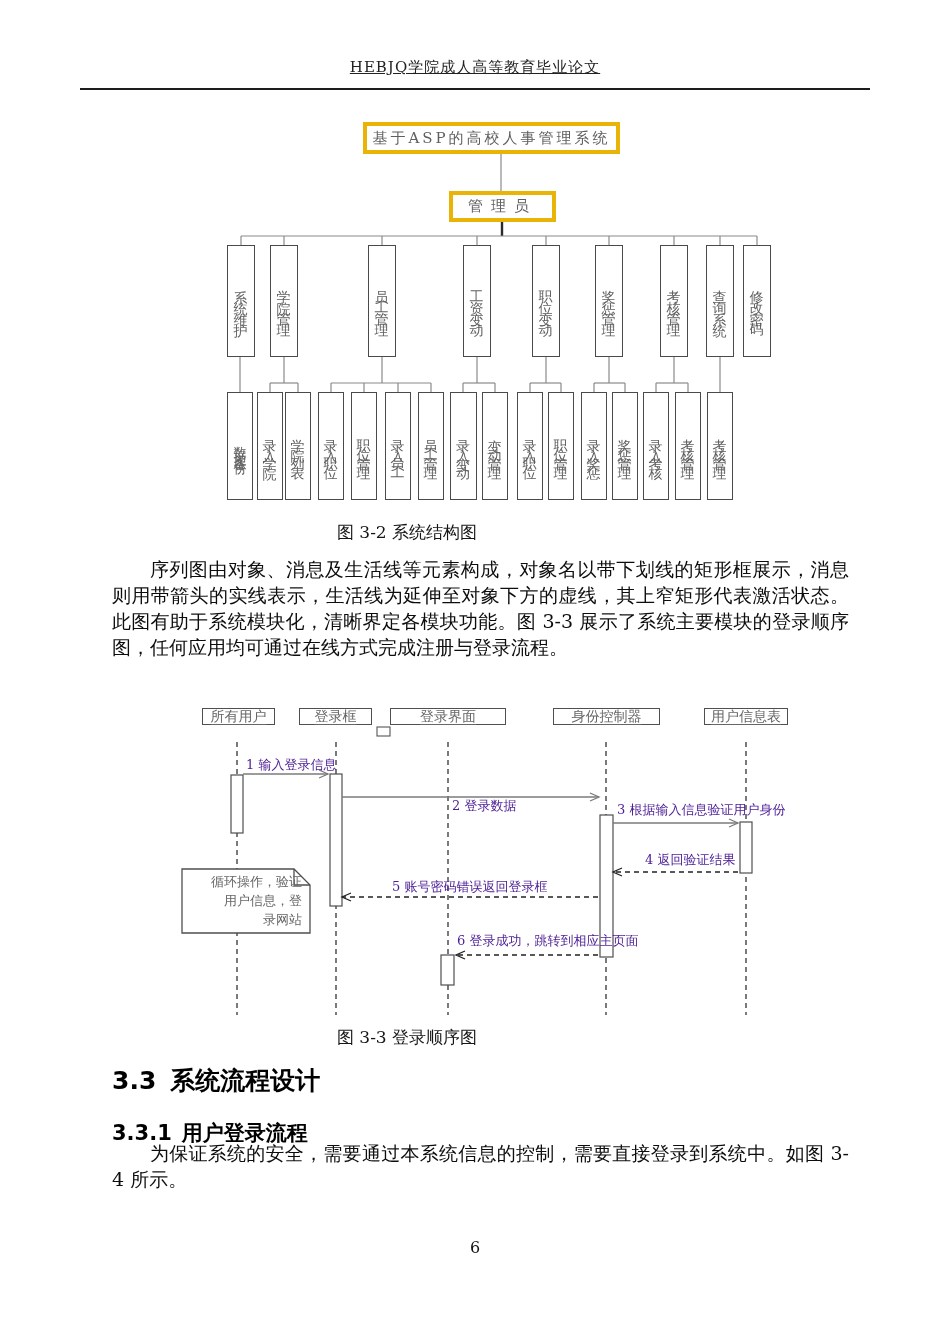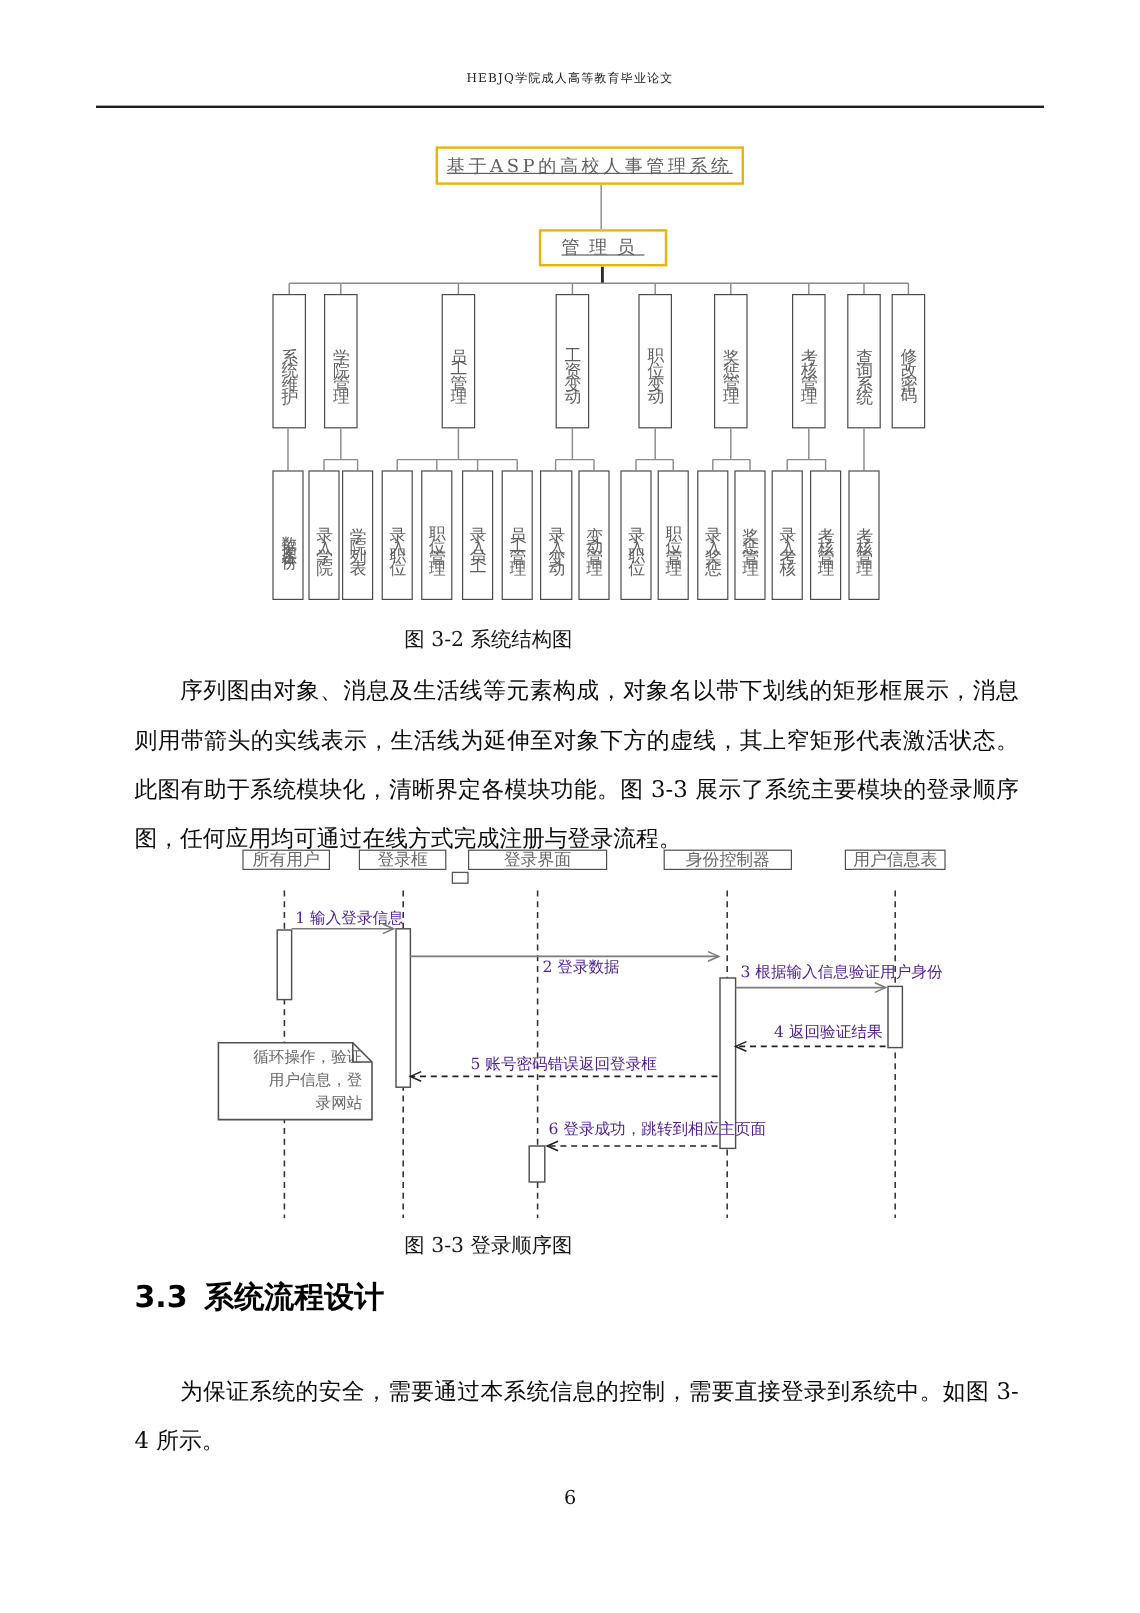--- a/index.html
+++ b/index.html
@@ -2,37 +2,37 @@
 <html><head>
 <meta charset="utf-8">
 <style>
   html,body{margin:0;padding:0;background:#e8e8e8;}
   .page{
     position:relative;width:950px;height:1344px;margin:0 auto;background:#ffffff;
     font-family:"DejaVu Serif","Liberation Serif",serif;color:#000;overflow:hidden;
   }
   .abs{position:absolute;}
   
-  .doc-header{top:58px;left:0;width:950px;text-align:center;font-size:10px;color:#222;letter-spacing:1px;}
+  .doc-header{top:58px;left:0;width:950px;text-align:center;font-size:15px;color:#222;letter-spacing:1px;text-decoration:underline;}
   .header-rule{top:88px;left:80px;width:790px;border-top:2px solid #1d1d1d;height:0;}
   
   .node{box-sizing:border-box;background:#fff;border:1.5px solid #4a4a4a;display:flex;align-items:center;justify-content:center;color:#5f5f5f;}
-  .node.dark{border:2px solid #eab308;text-decoration:underline;}
+  .node.dark{border:4px solid #eab308;}
   .hlabel{font-size:15px;letter-spacing:3px;white-space:nowrap;}
   .vlabel{writing-mode:vertical-rl;text-orientation:upright;font-size:14px;letter-spacing:11px;line-height:1;}
   .lv3 .vlabel{letter-spacing:9px;}
   .lv3.tight .vlabel{font-size:13px;letter-spacing:4px;}
   
   .seq-obj{box-sizing:border-box;background:#fff;border:1.3px solid #4f4f4f;display:flex;align-items:center;justify-content:center;height:17px;top:708px;}
   .seq-obj span{font-size:14px;color:#666;text-decoration:underline;text-underline-offset:3px;white-space:nowrap;}
   .msg{font-size:13px;color:#4c1d95;white-space:nowrap;}
   .note-text{font-size:13px;color:#666;text-align:right;line-height:19px;white-space:pre-line;}
   
   .caption{left:0;width:814px;text-align:center;font-size:17px;color:#151515;}
-  .body-par{left:112px;width:737px;font-size:19px;line-height:41px;text-align:justify;text-indent:2em;color:#0d0d0d;}
+  .body-par{left:112px;width:737px;font-size:19px;line-height:26px;text-align:justify;text-indent:2em;color:#0d0d0d;}
   .h1{left:112px;font-family:"DejaVu Sans","Liberation Sans",sans-serif;font-weight:bold;color:#000;}
   .h1 .num{margin-right:14px;}
   .h2 .num{margin-right:10px;}
   .pageno{left:0;width:950px;text-align:center;font-size:16px;color:#111;}
   svg{position:absolute;left:0;top:0;pointer-events:none;}
 </style>
 </head>
 <body>
 
 <div class="page">
@@ -241,18 +241,21 @@
 
   <div class="abs note-text" style="left:186px;top:872px;width:116px;">循环操作，验证
 用户信息，登
 录网站</div>
 
   <div class="abs caption" style="top:1026px;">图 3-3 登录顺序图</div>
 
   <div class="abs h1" style="top:1064px;font-size:25px;">
     <span class="num">3.3</span><span>系统流程设计</span>
   </div>
+  <div class="abs h1 h2" style="top:1119px;font-size:21px;">
+    <span class="num">3.3.1</span><span>用户登录流程</span>
+  </div>
 
   <div class="abs body-par" style="top:1140px;">为保证系统的安全，需要通过本系统信息的控制，需要直接登录到系统中。如图 3-4 所示。</div>
 
   <div class="abs pageno" style="top:1238px;">6</div>
 
 </div>
 
 </body></html>

